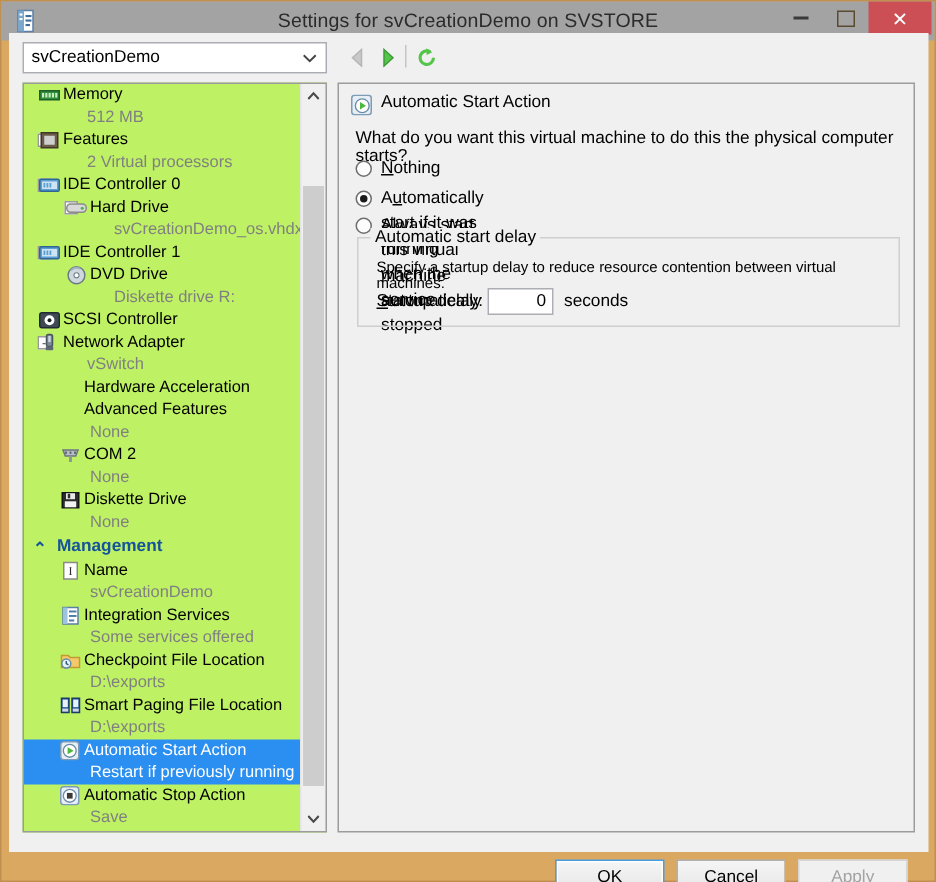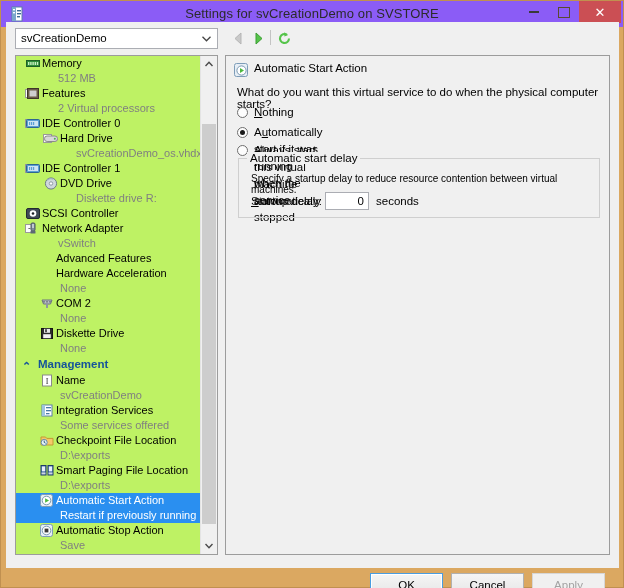--- a/index.html
+++ b/index.html
@@ -17,21 +17,21 @@
     position: absolute; left: 0; top: 0;
     width: 624px; height: 588px;
     background: #dba861;
     box-sizing: border-box;
     border: 1px solid #c09050;
   }
 
   
   .titlebar {
     position: absolute; left: 0; top: 0; right: 0; height: 26px;
-    background: #8b5cf6;
+    background: #a3a3a3;
     padding-left: 28px;
   }
   .title-icon {
     position: absolute; left: 8px; top: 4px;
     width: 18px; height: 18px;
   }
   .title-text {
     position: absolute; left: 0; right: 0; top: 5px;
     text-align: center;
     font-size: 13px;
@@ -429,24 +429,24 @@
                 <rect x="5" y="1" width="4" height="8" rx="1.2" fill="#7f8c99" stroke="#4a555f"></rect>
                 <rect x="6.2" y="2" width="1.6" height="4" fill="#cfd8de"></rect>
                 <rect x="4.5" y="9" width="5" height="2.5" rx="0.6" fill="#5c6874"></rect>
               </svg></span>
             <span class="lbl" style="left:26px">Network Adapter</span>
           </div>
           <div class="tsub">
             <span class="tsub-in" style="position:absolute;left:42px;">vSwitch</span>
           </div>
           <div class="tnode">
+            <span class="lbl" style="left:40px">Hardware Acceleration</span>
+          </div>
+          <div class="tnode">
             <span class="lbl" style="left:40px">Advanced Features</span>
-          </div>
-          <div class="tnode">
-            <span class="lbl" style="left:40px">Hardware Acceleration</span>
           </div>
           <div class="tsub">
             <span class="tsub-in" style="position:absolute;left:44px;">None</span>
           </div>
           <div class="tnode">
             <span class="ico" style="left:24px"><svg width="14" height="13" viewBox="0 0 14 13">
                 <path d="M2 3 L12 3 L10.5 7 L3.5 7 Z" fill="#b8bec5" stroke="#6d757e"></path>
                 <rect x="6" y="7" width="2" height="4" fill="#8f979f"></rect>
                 <rect x="3.4" y="4" width="1.2" height="1.6" fill="#5b636b"></rect>
                 <rect x="6.4" y="4" width="1.2" height="1.6" fill="#5b636b"></rect>
@@ -567,21 +567,21 @@
           <svg width="14" height="14" viewBox="0 0 14 14">
             <rect x="0.5" y="0.5" width="13" height="13" rx="2" fill="#e7eef5" stroke="#7d9cb8"></rect>
             <circle cx="7.5" cy="7.5" r="4.6" fill="#ffffff" stroke="#6a8ca8" stroke-width="0.9"></circle>
             <path d="M6 5 L10 7.5 L6 10 Z" fill="#4cb83e"></path>
           </svg>
         </span>
         <div class="rule"></div>
         <span class="txt">Automatic Start Action</span>
       </div>
 
-      <div class="question">What do you want this virtual service to do when the physical computer starts?</div>
+      <div class="question">What do you want this virtual machine to do this the physical computer starts?</div>
 
       <div id="radio-host">
           <div class="radio-row" style="top:48px">
             <span class="radio-dot"></span>
             <span class="rlbl"><u class="acc">N</u>othing</span>
           </div>
           <div class="radio-row" style="top:68px">
             <span class="radio-dot on"></span>
             <span class="rlbl">A<u class="acc">u</u>tomatically start if it was running when the service stopped</span>
           </div>

